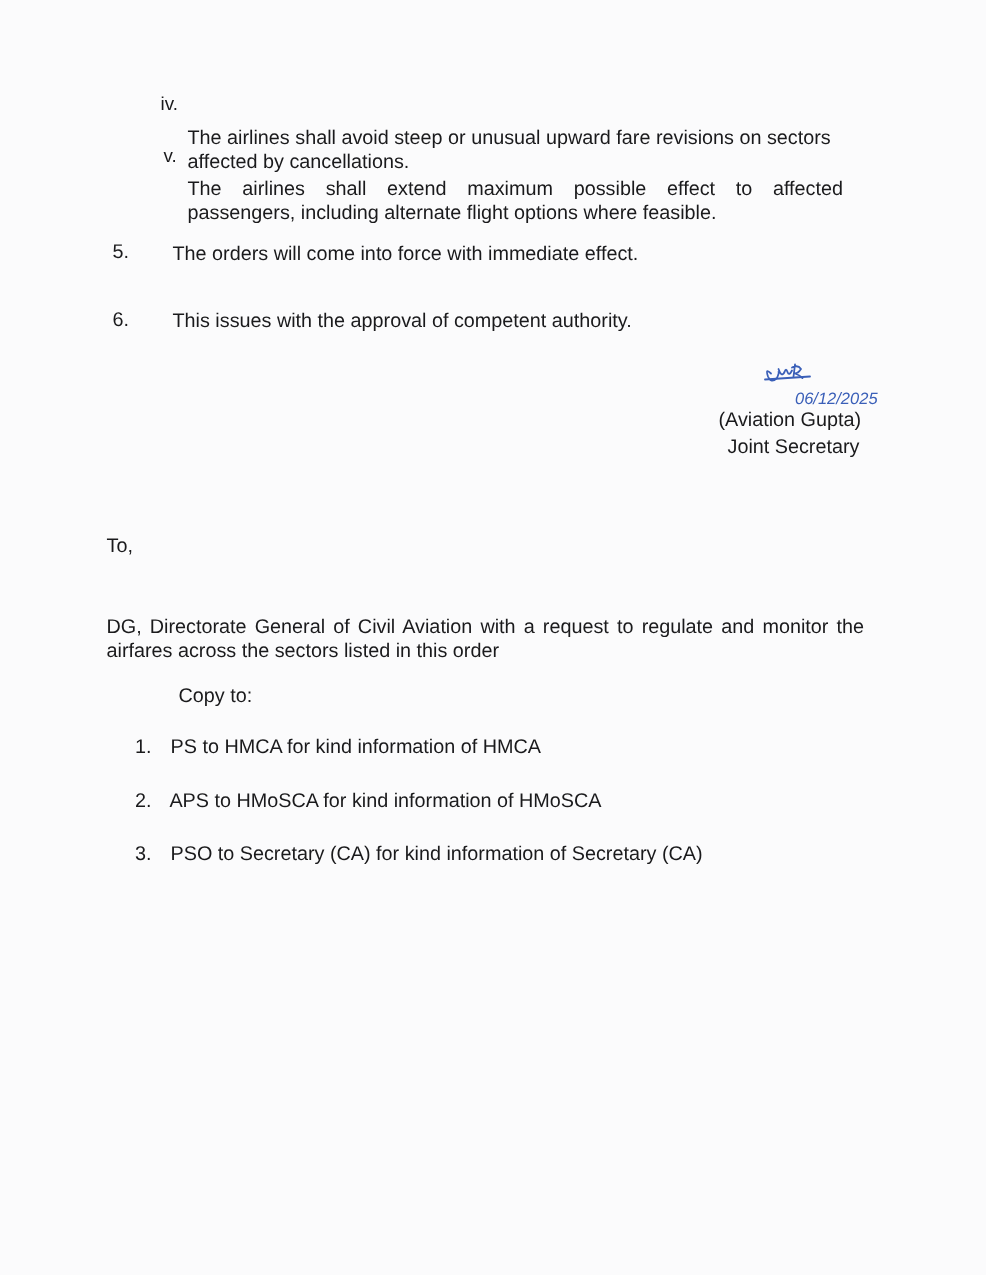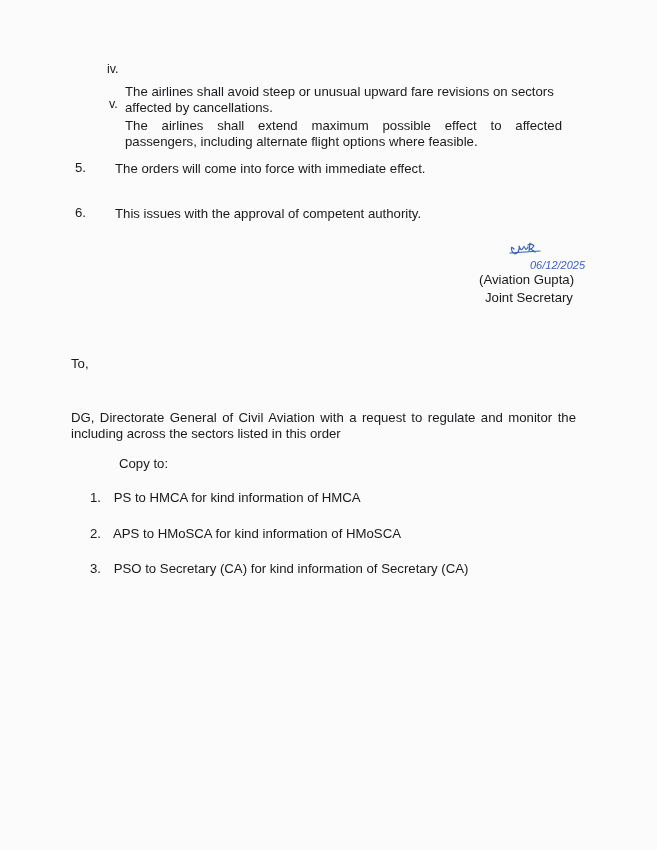--- a/index.html
+++ b/index.html
@@ -95,21 +95,21 @@
       <text x="30" y="31" font-family="'Liberation Sans', sans-serif" font-size="11" fill="#3a5fb8" font-style="italic">06/12/2025</text>
     </svg>
     <span class="sig-name">(Aviation Gupta)</span>
     <span class="sig-desig">Joint Secretary</span>
   </div>
 
   <span class="to-label">To,</span>
 
   <div class="addressee">
     <span class="addr-line1">DG, Directorate General of Civil Aviation with a request to regulate and monitor the</span>
-    <span class="addr-line2">including across the sectors listed in this order</span>
+    <span class="addr-line2">airfares across the sectors listed in this order</span>
   </div>
 
   <span class="copy-label">Copy to:</span>
 
   <div class="copy-item" style="top:490px;">
     <span class="num">1.</span>
     <span>PS to HMCA for kind information of HMCA</span>
   </div>
   <div class="copy-item" style="top:526px;">
     <span class="num">2.</span>

